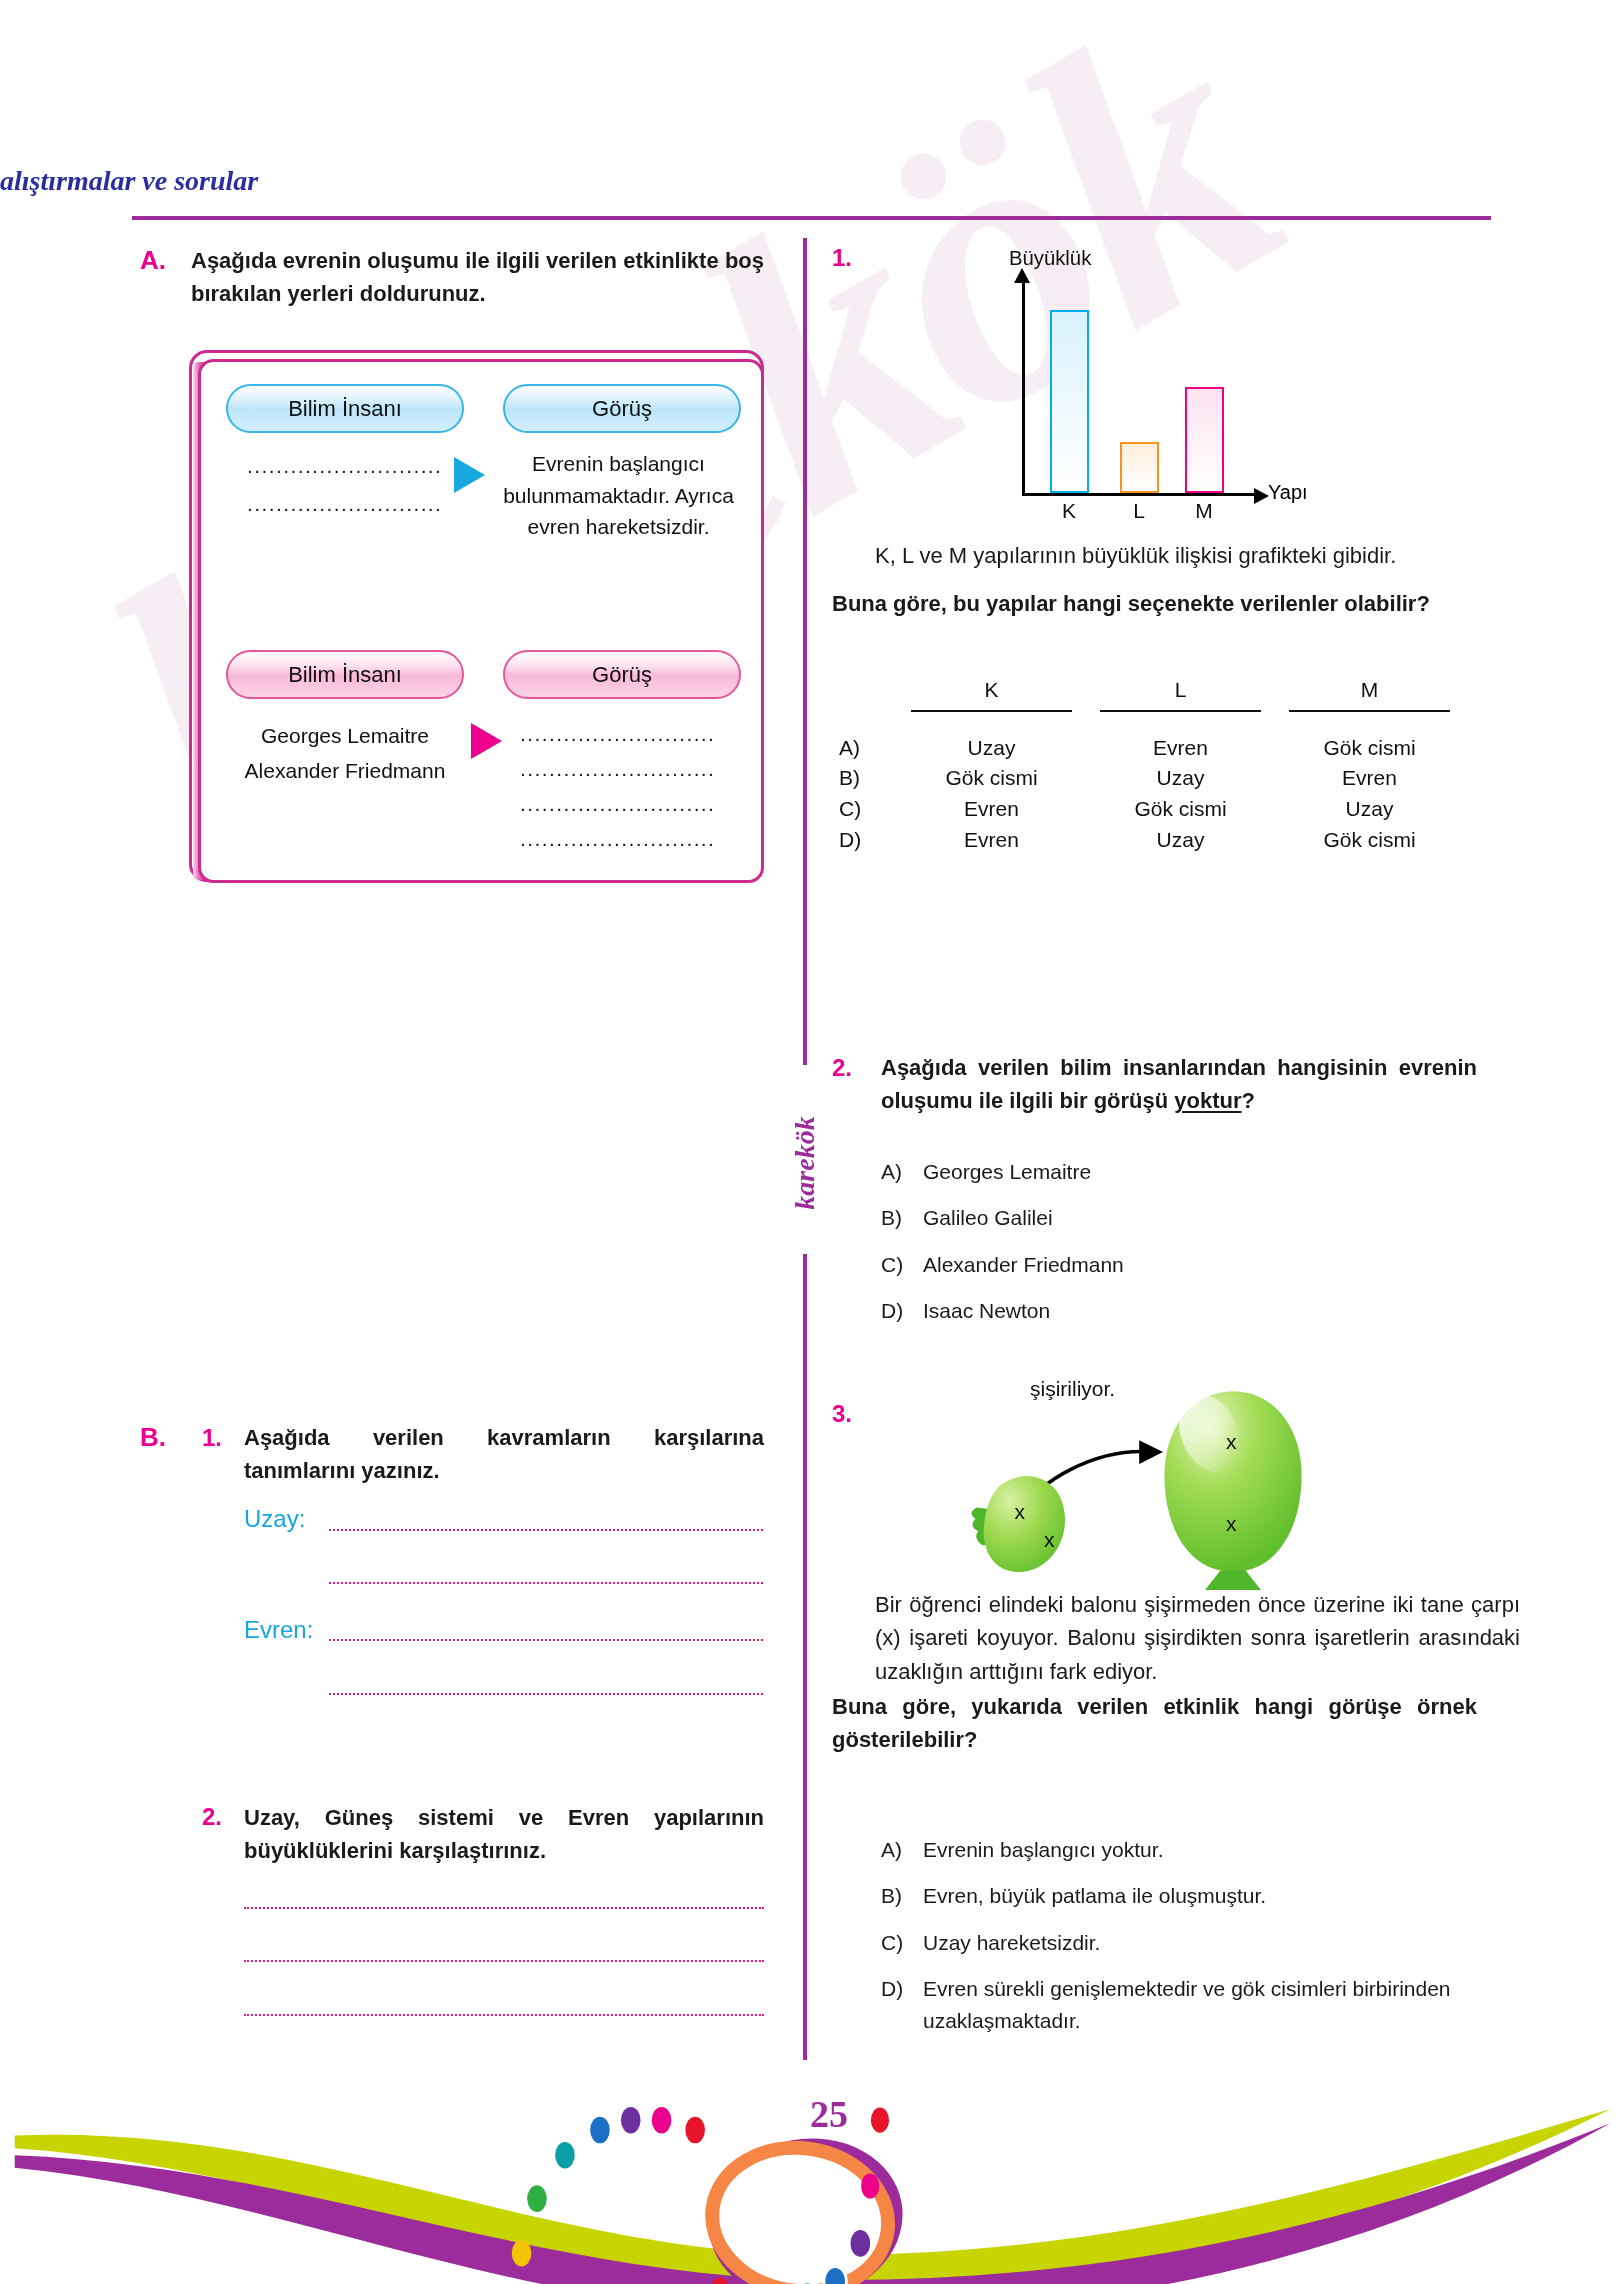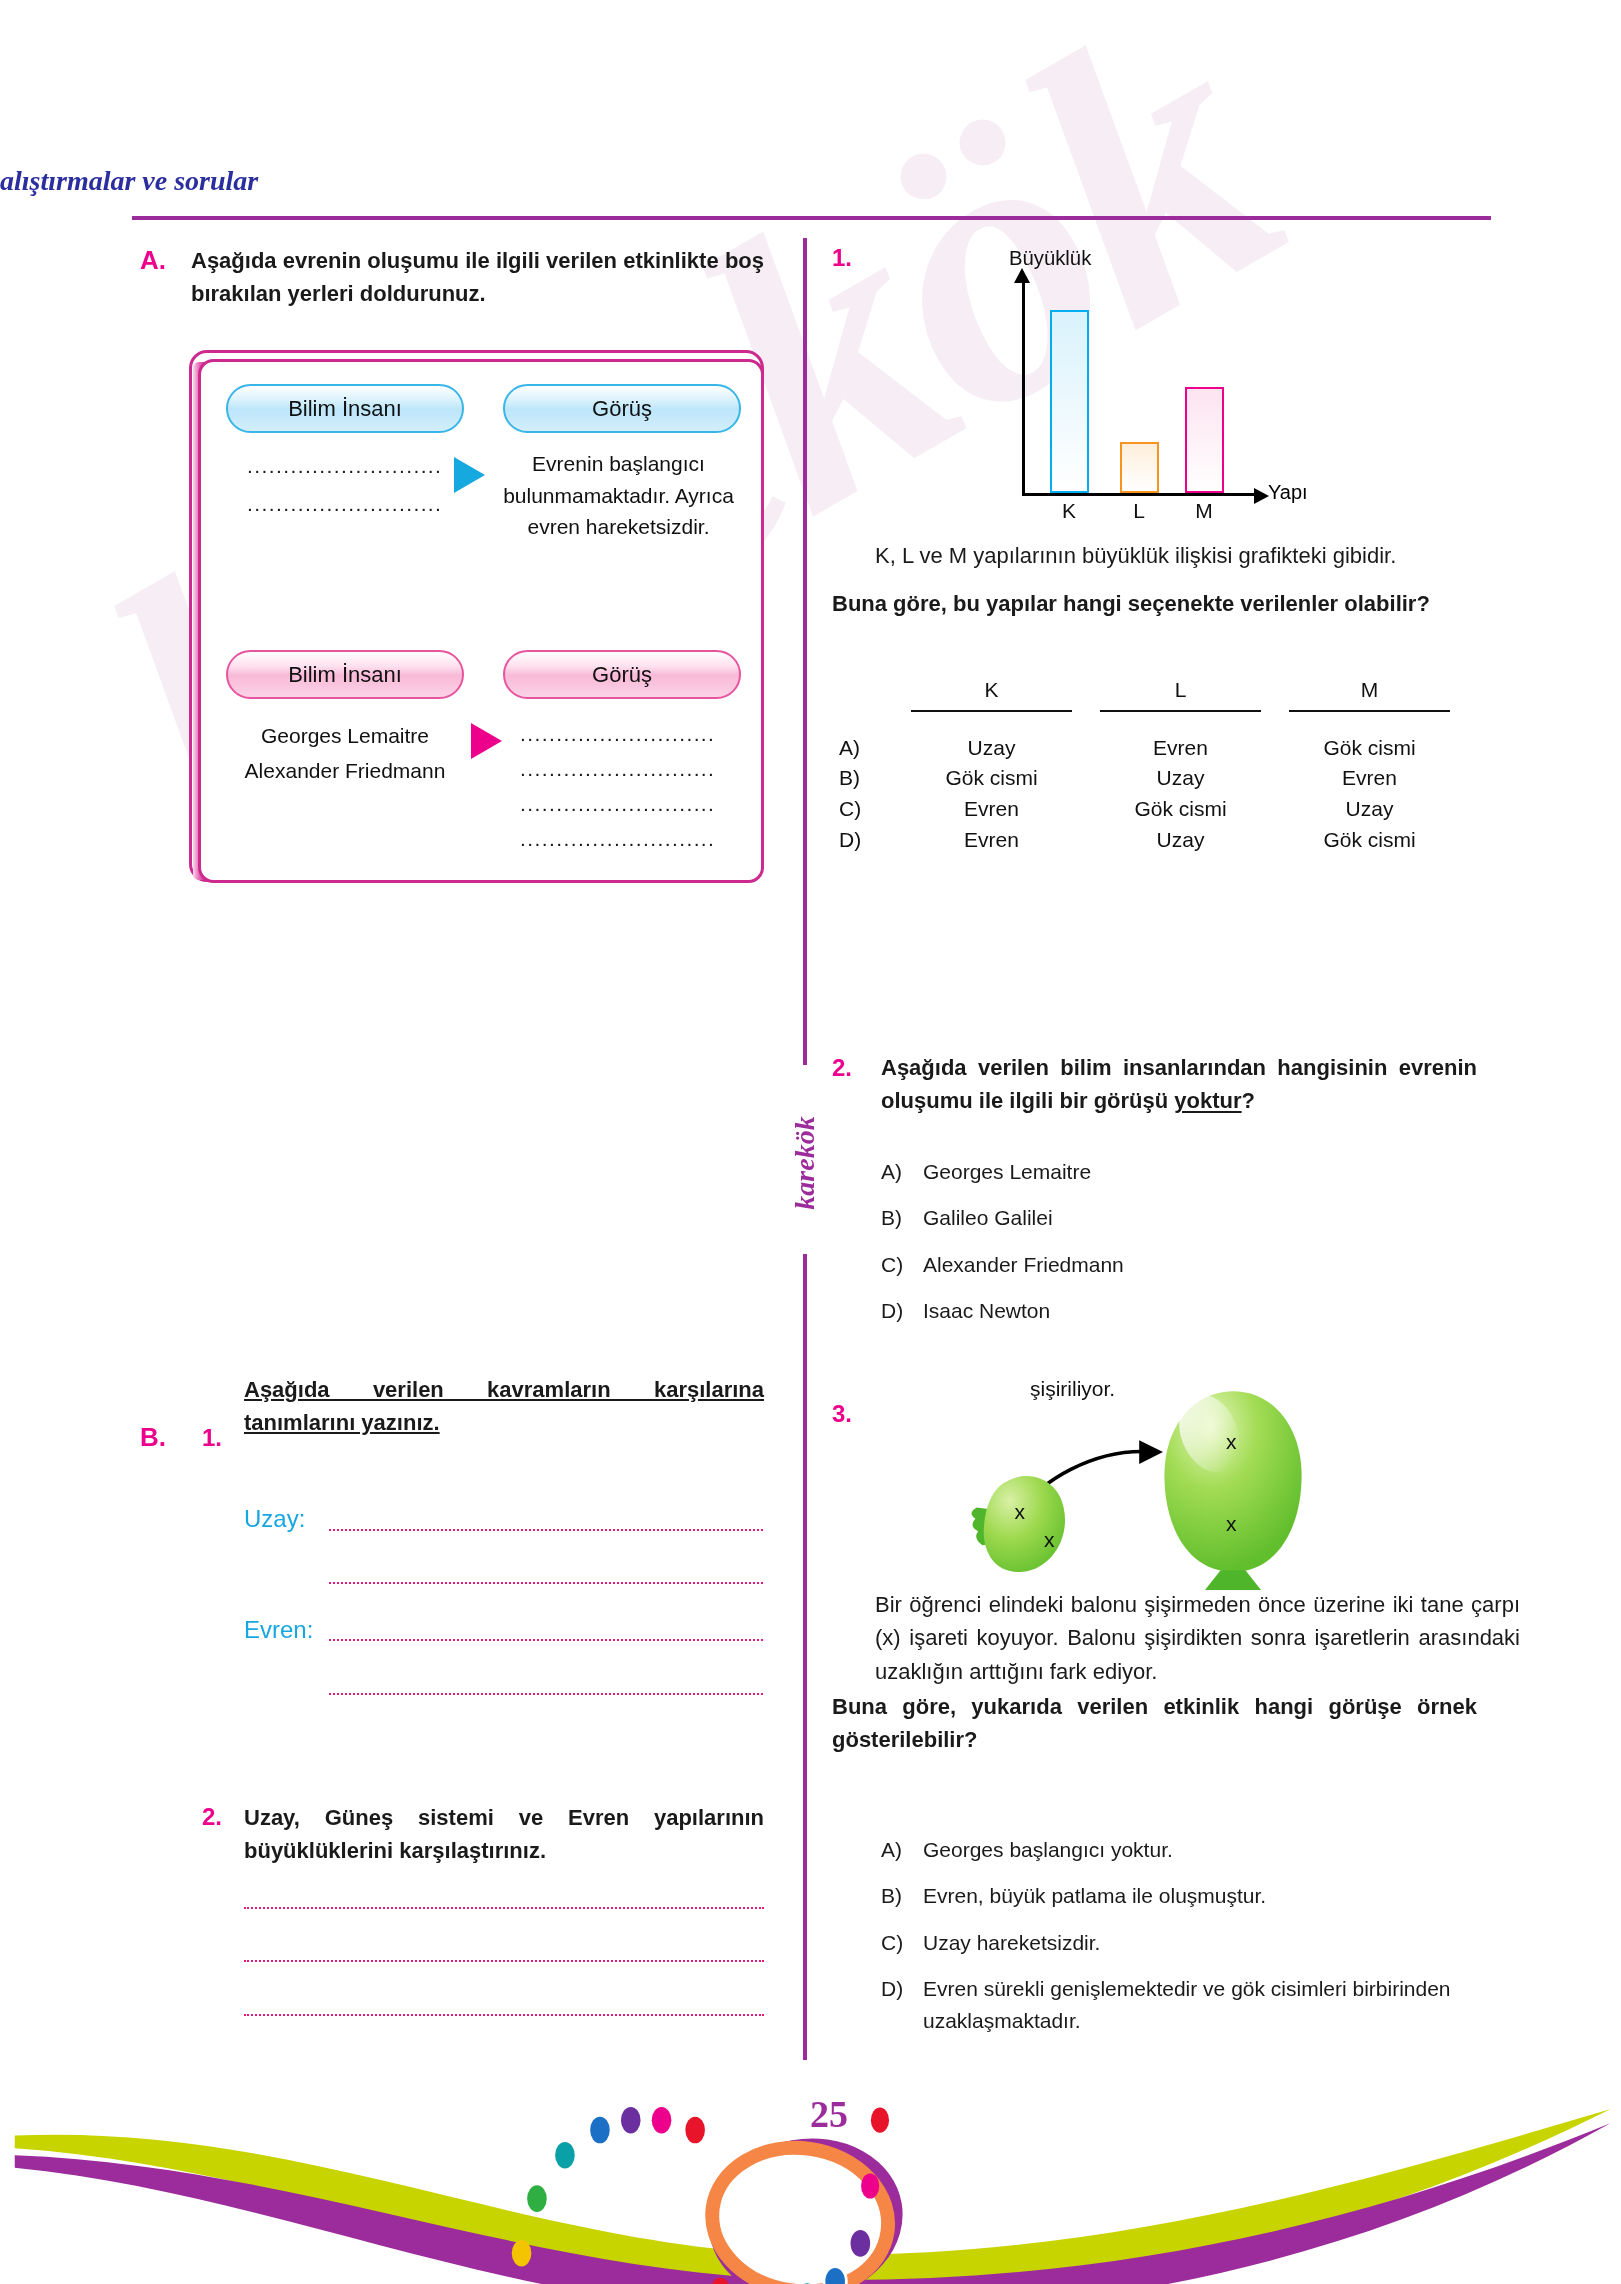--- a/index.html
+++ b/index.html
@@ -233,21 +233,21 @@
 
     <div class="tri tri-pink" style="left:471px;top:723px;"></div>
 
     <div class="dotline" style="left:520px;top:722px;">...........................</div>
     <div class="dotline" style="left:520px;top:757px;">...........................</div>
     <div class="dotline" style="left:520px;top:792px;">...........................</div>
     <div class="dotline" style="left:520px;top:827px;">...........................</div>
 
     <div class="qlabel-big" style="left:140px;top:1422px;">B.</div>
     <div class="qnum" style="left:202px;top:1424px;">1.</div>
-    <div class="qtext" style="left:244px;top:1373px;width:520px;text-decoration:underline;">Aşağıda verilen kavramların karşılarına tanımlarını yazınız.</div>
+    <div class="qtext" style="left:244px;top:1421px;width:520px;">Aşağıda verilen kavramların karşılarına tanımlarını yazınız.</div>
 
     <div class="lbl-cyan" style="left:244px;top:1505px;">Uzay:</div>
     <div class="ansline" style="left:329px;top:1529px;width:434px;"></div>
     <div class="ansline" style="left:329px;top:1582px;width:434px;"></div>
 
     <div class="lbl-cyan" style="left:244px;top:1616px;">Evren:</div>
     <div class="ansline" style="left:329px;top:1639px;width:434px;"></div>
     <div class="ansline" style="left:329px;top:1693px;width:434px;"></div>
 
     <div class="qnum" style="left:202px;top:1803px;">2.</div>
@@ -357,21 +357,21 @@
         <text x="420" y="108" font-family="Liberation Sans, sans-serif" font-size="30" fill="#111">x</text>
         <text x="420" y="226" font-family="Liberation Sans, sans-serif" font-size="30" fill="#111">x</text>
       </g>
     </svg>
 
     <div class="qtext plain" style="left:832px;top:1588px;width:645px;">Bir öğrenci elindeki balonu şişirmeden önce üzerine iki tane çarpı (x) işareti koyuyor. Balonu şişirdikten sonra işaretlerin arasındaki uzaklığın arttığını fark ediyor.</div>
     <div class="qtext" style="left:832px;top:1690px;width:645px;">Buna göre, yukarıda verilen etkinlik hangi görüşe örnek gösterilebilir?</div>
 
     <div id="q3opts">
         <div class="opt" style="left: 881px; top: 1834px;">A)</div>
-        <div class="opt" style="left: 923px; top: 1834px; width: 553px;">Georges başlangıcı yoktur.</div>
+        <div class="opt" style="left: 923px; top: 1834px; width: 553px;">Evrenin başlangıcı yoktur.</div>
         <div class="opt" style="left: 881px; top: 1880px;">B)</div>
         <div class="opt" style="left: 923px; top: 1880px; width: 553px;">Evren, büyük patlama ile oluşmuştur.</div>
         <div class="opt" style="left: 881px; top: 1927px;">C)</div>
         <div class="opt" style="left: 923px; top: 1927px; width: 553px;">Uzay hareketsizdir.</div>
         <div class="opt" style="left: 881px; top: 1973px;">D)</div>
         <div class="opt" style="left: 923px; top: 1973px; width: 553px;">Evren sürekli genişlemektedir ve gök cisimleri birbirinden uzaklaşmaktadır.</div>
       </div>
 
     <svg class="footer" viewBox="0 0 2315 380">
       <path d="M20 168 C 430 150, 760 330, 1150 338 C 1560 346, 1930 240, 2300 130

